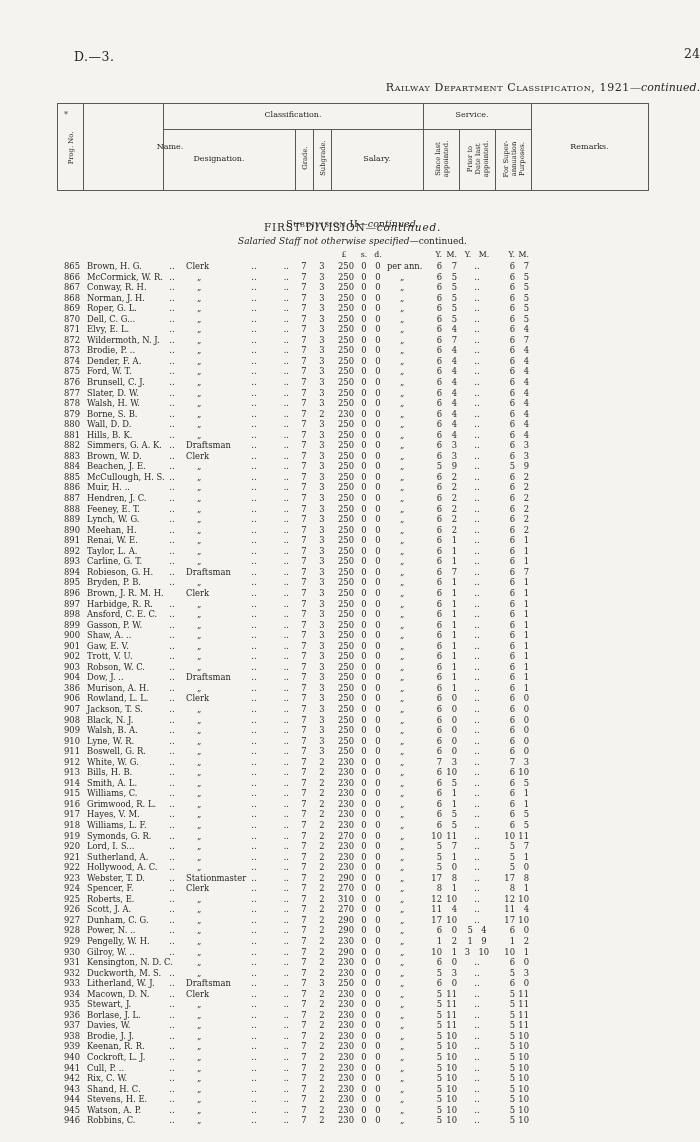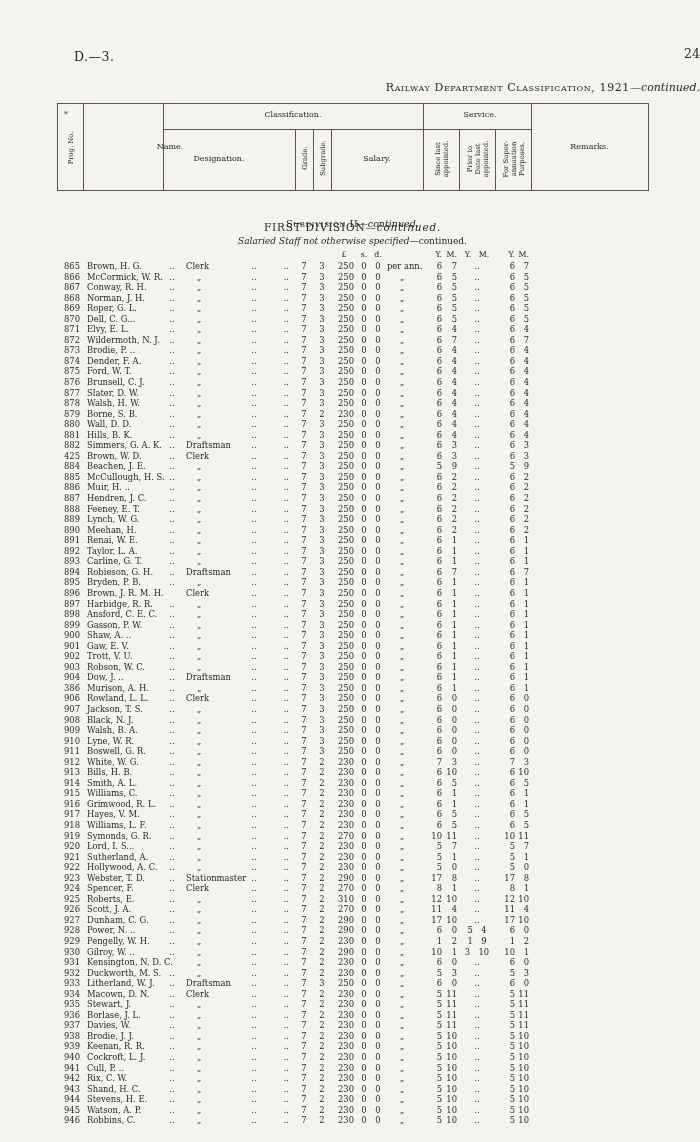--- a/index.html
+++ b/index.html
@@ -70,21 +70,21 @@
   <div class="vlp" style="left:255px"></div>
   <div class="vlp" style="left:273px"></div>
   <div class="vlp" style="left:401px"></div>
   <div class="vlp" style="left:437px"></div>
   <div class="hl"></div>
 
   <div class="star">*</div>
   <div class="vlabel" style="left:-9px;top:40px;">Prog. No.</div>
   <div class="hlabel" style="left:25px;top:38px;width:80px;padding-left:47px;">Name.</div>
   <div class="hlabel" style="left:105px;top:6px;width:260px;">Classification.</div>
-  <div class="hlabel" style="left:368px;top:6px;width:108px;">Service.</div>
+  <div class="hlabel" style="left:360px;top:6px;width:108px;">Service.</div>
   <div class="hlabel" style="left:95px;top:50px;width:132px;">Designation.</div>
   <div class="vlabel" style="left:225px;top:50px;">Grade.</div>
   <div class="vlabel" style="left:243px;top:50px;">Subgrade.</div>
   <div class="hlabel" style="left:273px;top:50px;width:92px;">Salary.</div>
   <div class="vlabel" style="left:362px;top:47px;">Since last appointed.</div>
   <div class="vlabel" style="left:398px;top:43px;">Prior to Date last appointed.</div>
   <div class="vlabel" style="left:434px;top:43px;">For Super- annuation Purposes.</div>
   <div class="hlabel" style="left:473px;top:38px;width:117px;">Remarks.</div>
 </div>
 
@@ -473,21 +473,21 @@
       <span class="sd">0</span>
       <span class="pa dt">„</span>
       <span class="ya">6</span>
       <span class="ma">3</span>
       <span class="pr">..</span>
       <span class="yb">6</span>
       <span class="mb">3</span>
       <span class=""></span>
     </div>
     <div class="trow">
-      <span class="no">425</span>
+      <span class="no">883</span>
       <span class="nm">Brown, W. D.</span>
       <span class="ld">..</span>
       <span class="ds">Clerk</span>
       <span class="ld">..</span>
       <span class="ld2">..</span>
       <span class="gr">7</span>
       <span class="sg">3</span>
       <span class="sp">250</span>
       <span class="ss">0</span>
       <span class="sd">0</span>

